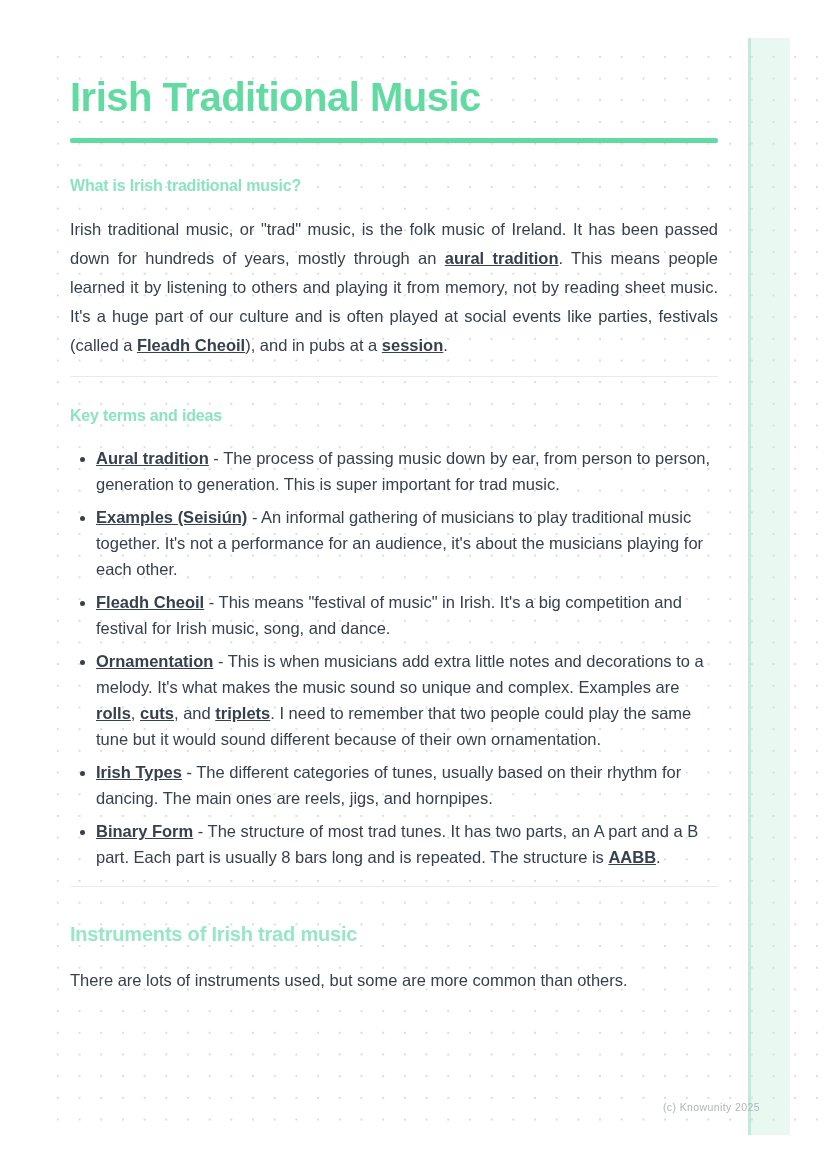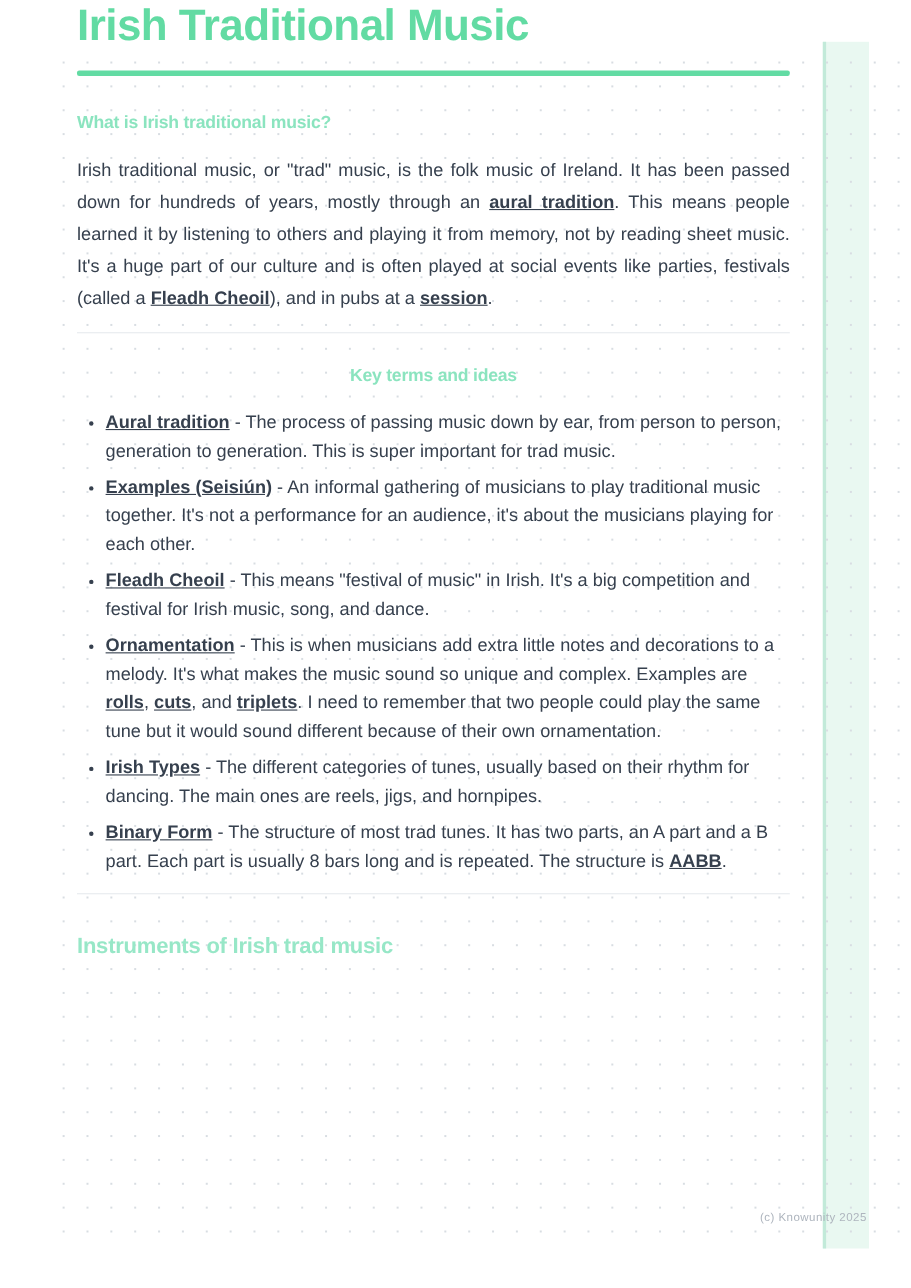--- a/index.html
+++ b/index.html
@@ -44,20 +44,21 @@
     pointer-events: none;
   }
   .content {
     position: absolute;
     left: 70px; top: 0;
     width: 648px;
     z-index: 2;
     color: var(--text);
   }
   h1 {
+    margin-top: 74px;
     font-size: 40px;
     line-height: 1.18;
     font-weight: 800;
     letter-spacing: -0.5px;
     color: var(--accent);
   }
   .rule {
     margin-top: 17px;
     height: 5px;
     width: 100%;
@@ -65,21 +66,21 @@
     border-radius: 2px;
   }
   h2 {
     font-size: 16px;
     line-height: 1.2;
     font-weight: 700;
     color: var(--heading);
     letter-spacing: -0.2px;
   }
   h2.first { margin-top: 33px; }
-  h2.after-divider { margin-top: 29px; text-align: center; }
+  h2.after-divider { margin-top: 29px; }
   h3 {
     margin-top: 35px;
     font-size: 20px;
     line-height: 1.2;
     font-weight: 700;
     color: var(--subheading);
     letter-spacing: -0.2px;
   }
   .para {
     margin-top: 20px;
@@ -103,21 +104,21 @@
   .terms li {
     font-size: 16.5px;
     line-height: 26px;
     margin-bottom: 7px;
     padding-left: 0;
   }
   .terms li::marker { color: var(--text); font-size: 15px; }
   .watermark {
     position: absolute;
     top: 1101px;
-    right: 40px;
+    right: 68px;
     font-size: 10.5px;
     color: var(--watermark);
     letter-spacing: 0.4px;
     z-index: 3;
   }
 </style>
 </head>
 <body>
 
 <div class="page">
@@ -146,18 +147,19 @@
       <li><b>Ornamentation</b><span> - This is when musicians add extra little notes and decorations to a melody. It's what makes the music sound so unique and complex. Examples are </span><b>rolls</b><span>, </span><b>cuts</b><span>, and </span><b>triplets</b><span>. I need to remember that two people could play the same tune but it would sound different because of their own ornamentation.</span></li>
       <li><b>Irish Types</b><span> - The different categories of tunes, usually based on their rhythm for dancing. The main ones are reels, jigs, and hornpipes.</span></li>
       <li><b>Binary Form</b><span> - The structure of most trad tunes. It has two parts, an A part and a B part. Each part is usually 8 bars long and is repeated. The structure is </span><b>AABB</b><span>.</span></li>
     </ul>
 
     <hr class="divider">
 
 
     <h3>Instruments of Irish trad music</h3>
 
+    <p class="para">There are lots of instruments used, but some are more common than others.</p>
 
   </div>
 
   <div class="watermark">(c) Knowunity 2025</div>
 
 </div>
 
 </body></html>

